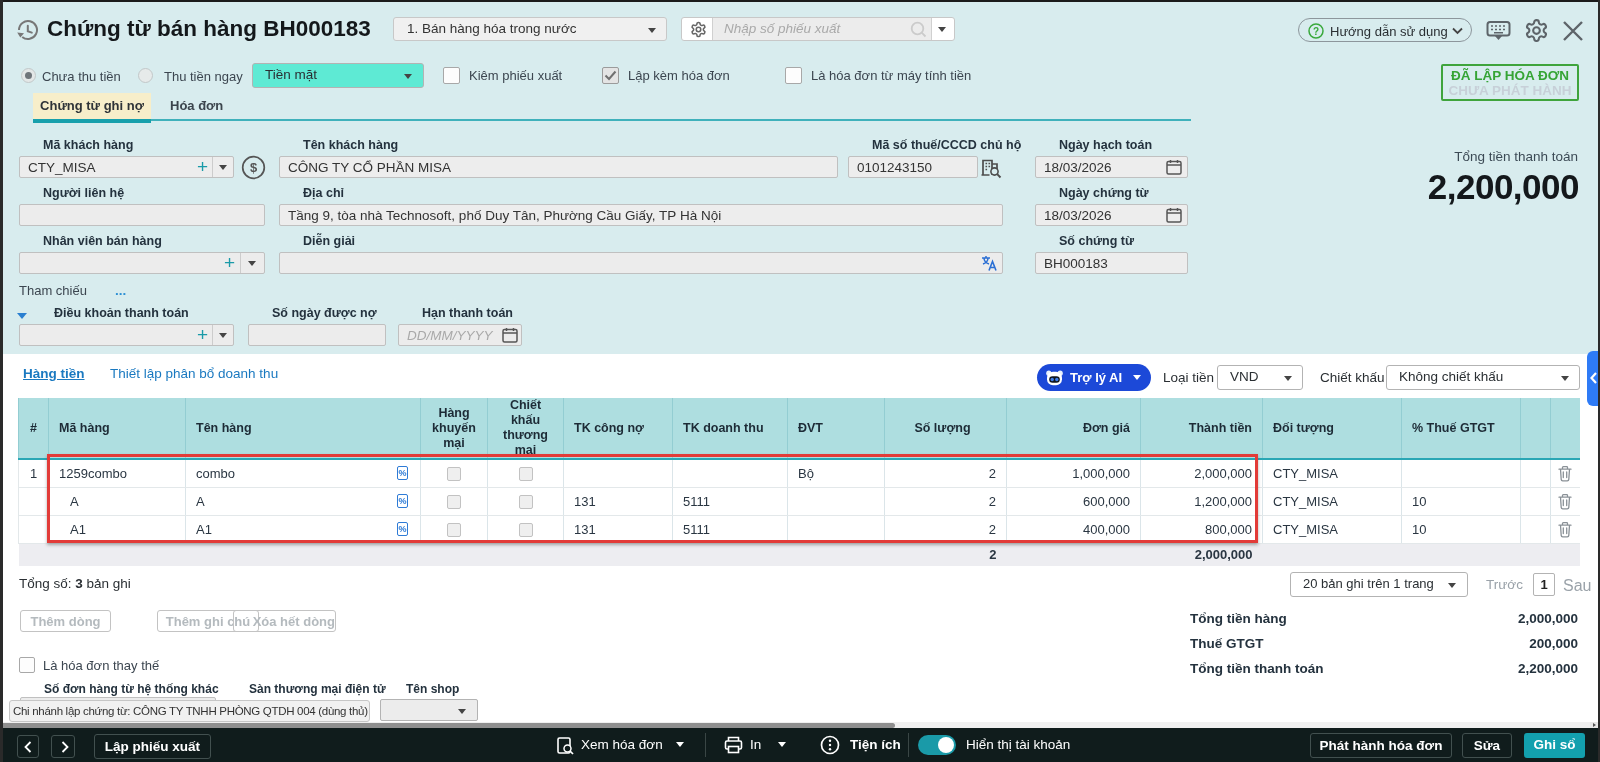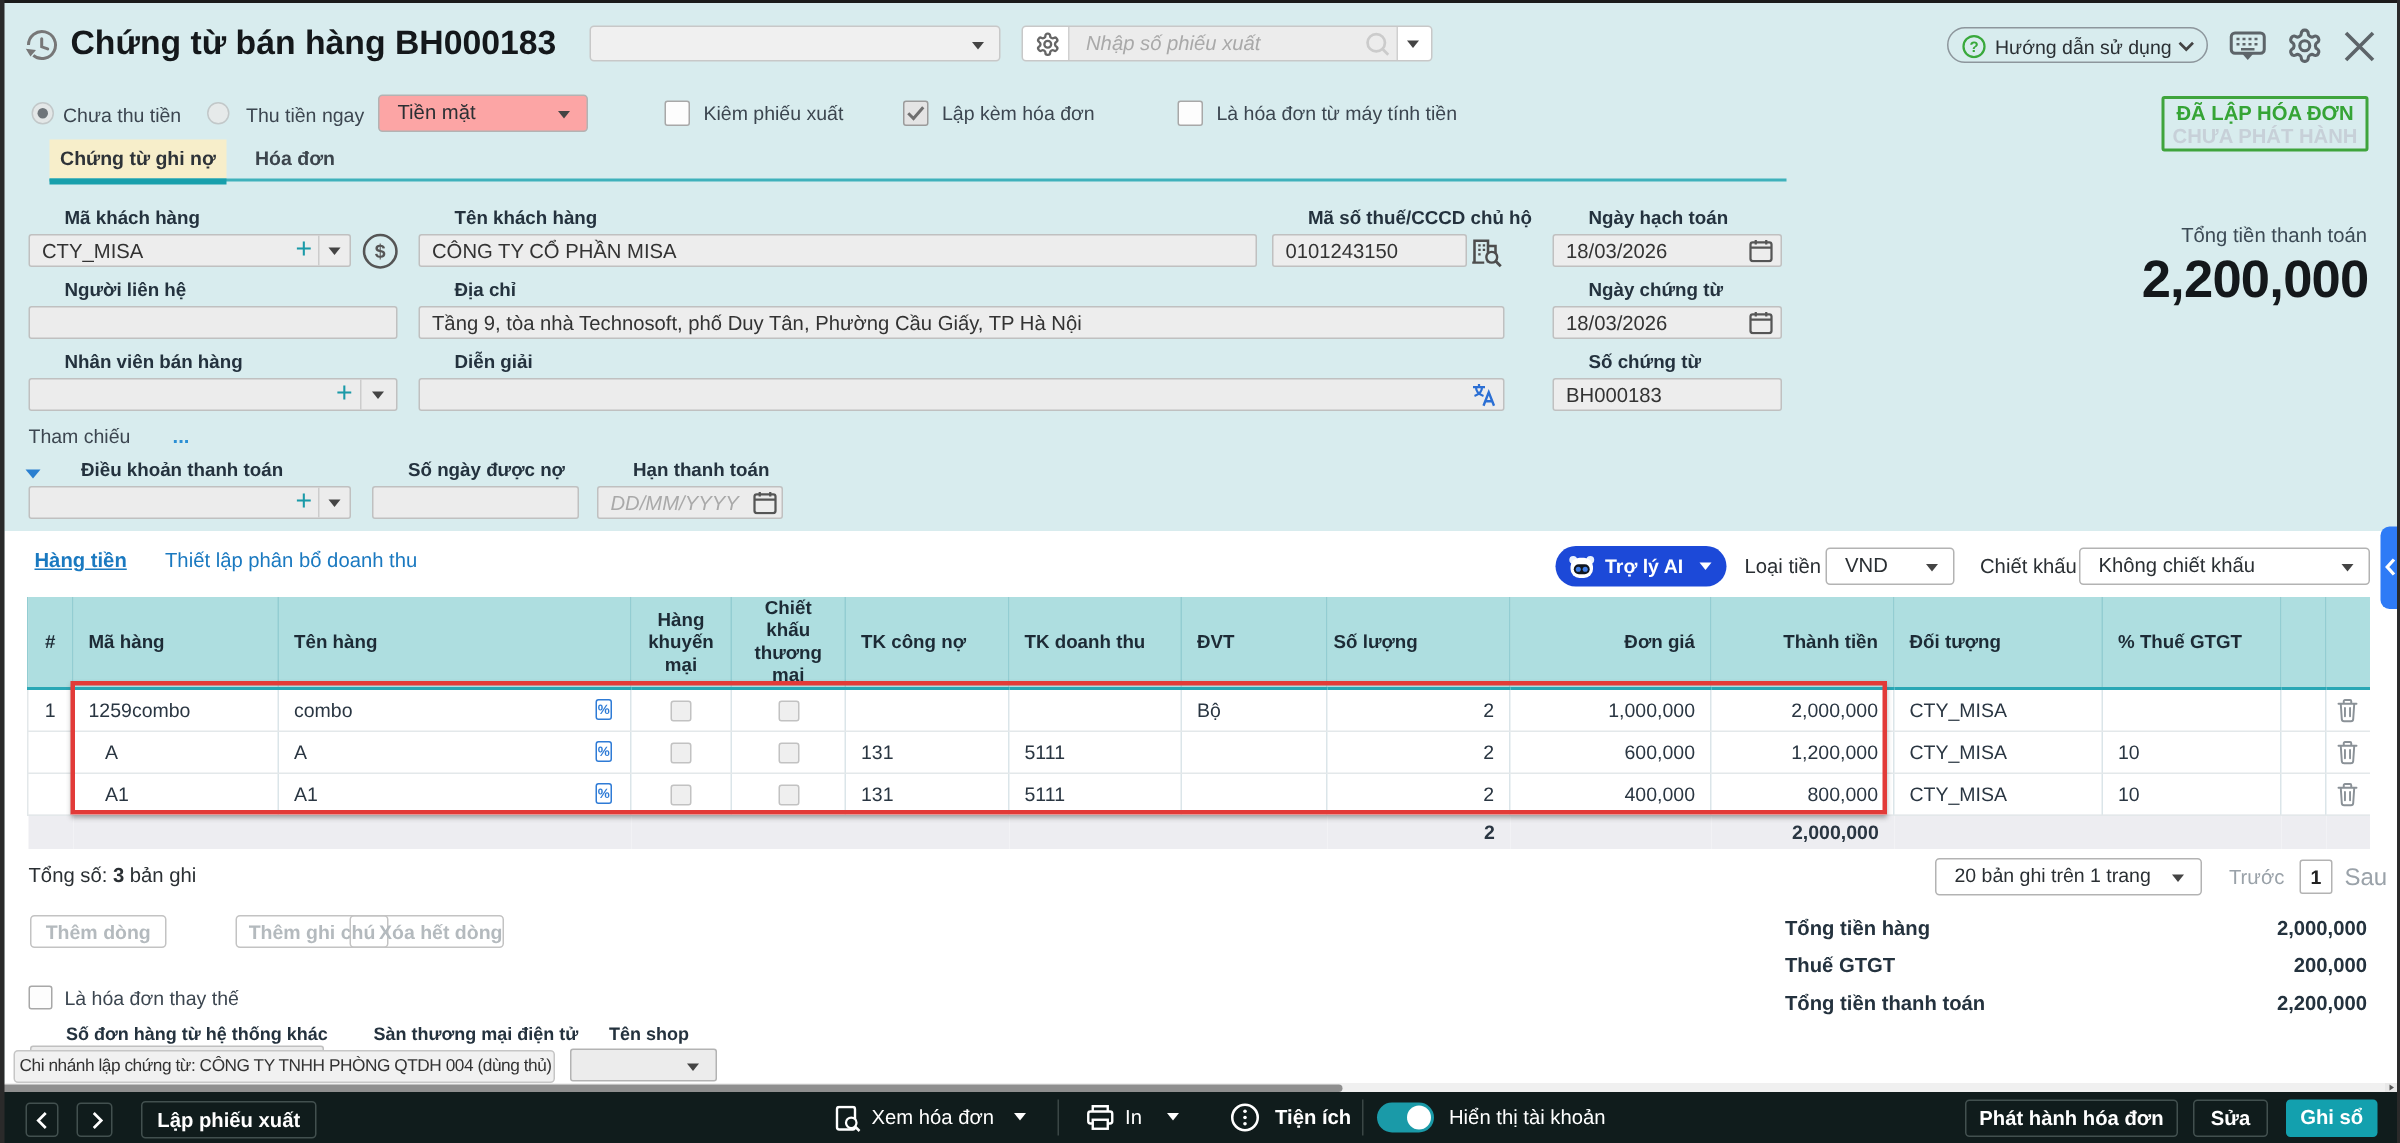--- a/index.html
+++ b/index.html
@@ -35,20 +35,21 @@
 <div class="abs" style="right:0;top:0;width:2px;height:762px;background:#2a2a2a;z-index:90;"></div>
 
 <svg class="abs" style="left:16px;top:19px;" width="23" height="23" viewBox="0 0 23 23">
   <path d="M3 11 a9 9 0 1 1 3.2 6.9" fill="none" stroke="#777" stroke-width="2"></path>
   <path d="M11.8 6.8 L11.8 12.2 L15.8 13.6" fill="none" stroke="#777" stroke-width="2" stroke-linecap="round"></path>
   <path d="M1.2 13.5 L4.3 18.6 L8.0 14.3 Z" fill="#777"></path>
 </svg>
 <div class="abs" style="left:47px;top:16px;font-size:22.5px;font-weight:bold;color:#14181b;">Chứng từ bán hàng BH000183</div>
 
 <div class="abs" style="left:393px;top:17px;width:274px;height:24px;background:#f0f0f0;border:1px solid #c8c8c8;border-radius:3px;">
+  <div style="padding:3px 0 0 13px;font-size:13.5px;color:#333;">1. Bán hàng hóa trong nước</div>
   <div class="caret" style="right:10px;top:10px;"></div>
 </div>
 
 <div class="abs" style="left:681px;top:17px;width:274px;height:24px;background:#fff;border:1px solid #c8c8c8;border-radius:3px;">
   <svg style="position:absolute;left:8px;top:3px;" width="17" height="17" viewBox="0 0 24 24">
       <circle cx="12" cy="12" r="3.2" fill="none" stroke="#666" stroke-width="2.2"></circle>
       <path fill="none" stroke="#666" stroke-width="2.2" d="M12.22 2h-.44a2 2 0 0 0-2 2v.18a2 2 0 0 1-1 1.73l-.43.25a2 2 0 0 1-2 0l-.15-.08a2 2 0 0 0-2.73.73l-.22.38a2 2 0 0 0 .73 2.73l.15.1a2 2 0 0 1 1 1.72v.51a2 2 0 0 1-1 1.74l-.15.09a2 2 0 0 0-.73 2.73l.22.38a2 2 0 0 0 2.73.73l.15-.08a2 2 0 0 1 2 0l.43.25a2 2 0 0 1 1 1.73V20a2 2 0 0 0 2 2h.44a2 2 0 0 0 2-2v-.18a2 2 0 0 1 1-1.73l.43-.25a2 2 0 0 1 2 0l.15.08a2 2 0 0 0 2.73-.73l.22-.39a2 2 0 0 0-.73-2.73l-.15-.08a2 2 0 0 1-1-1.74v-.5a2 2 0 0 1 1-1.74l.15-.09a2 2 0 0 0 .73-2.73l-.22-.38a2 2 0 0 0-2.73-.73l-.15.08a2 2 0 0 1-2 0l-.43-.25a2 2 0 0 1-1-1.73V4a2 2 0 0 0-2-2z"></path>
     </svg>
   <div class="abs" style="left:30px;top:0px;width:220px;height:22px;background:#ececec;border-right:1px solid #d0d0d0;border-left:1px solid #d0d0d0;"></div>
   <div class="abs" style="left:42px;top:3px;font-size:13.5px;color:#a9a9a9;font-style:italic;">Nhập số phiếu xuất</div>
@@ -80,21 +81,21 @@
   </svg>
 <svg class="abs" style="left:1562px;top:20px;" width="22" height="22" viewBox="0 0 22 22">
     <path d="M2 2 L20 20 M20 2 L2 20" stroke="#5d6469" stroke-width="2.4"></path>
   </svg>
 
 <div class="abs" style="left:21px;top:68px;width:15px;height:15px;border:1px solid #c2c8c9;border-radius:50%;background:#e3e7e7;"></div>
 <div class="abs" style="left:25px;top:72px;width:7px;height:7px;border-radius:50%;background:#6e757a;"></div>
 <div class="txt" style="left:42px;top:69px;">Chưa thu tiền</div>
 <div class="abs" style="left:138px;top:68px;width:15px;height:15px;border:1px solid #c2c8c9;border-radius:50%;background:#e6eaea;"></div>
 <div class="txt" style="left:164px;top:69px;">Thu tiền ngay</div>
-<div class="abs" style="left:252px;top:63px;width:140px;height:25px;background:#fca5a5;border:1px solid #b3b3b3;border-radius:3px;">
+<div class="abs" style="left:252px;top:63px;width:172px;height:25px;background:#5eead4;border:1px solid #b3b3b3;border-radius:3px;">
   <div style="padding:3px 0 0 12px;font-size:13.5px;color:#2a2f33;">Tiền mặt</div>
   <div class="caret" style="right:11px;top:10px;"></div>
 </div>
 <div class="cb" style="left:443px;top:67px;"></div>
 <div class="txt" style="left:469px;top:68px;">Kiêm phiếu xuất</div>
 <div class="cb" style="left:602px;top:67px;background:#e4e4e4;border-color:#9b9b9b;"></div>
 <svg class="abs" style="left:604px;top:70px;" width="13" height="11" viewBox="0 0 13 11">
     <path d="M1.5 5.5 L5 9 L11.5 1.5" fill="none" stroke="#707070" stroke-width="2"></path>
   </svg>
 <div class="txt" style="left:628px;top:68px;">Lập kèm hóa đơn</div>
@@ -244,21 +245,21 @@
 <tbody>
       <tr id="thead">
 <th>#</th>
         <th style="text-align:left;padding-left:10px;">Mã hàng</th>
         <th style="text-align:left;padding-left:10px;">Tên hàng</th>
         <th>Hàng<br>khuyến<br>mại</th>
         <th>Chiết<br>khấu<br>thương<br>mại</th>
         <th style="text-align:left;padding-left:10px;">TK công nợ</th>
         <th style="text-align:left;padding-left:10px;">TK doanh thu</th>
         <th style="text-align:left;padding-left:10px;">ĐVT</th>
-        <th style="text-align:left;padding-right:10px;">Số lượng</th>
+        <th style="text-align:center;padding-right:10px;">Số lượng</th>
         <th style="text-align:right;padding-right:10px;">Đơn giá</th>
         <th style="text-align:right;padding-right:10px;">Thành tiền</th>
         <th style="text-align:left;padding-left:10px;">Đối tượng</th>
         <th style="text-align:left;padding-left:10px;">% Thuế GTGT</th>
         <th></th>
         <th></th>
 </tr>
 <tr class="trow" style="height:28px;">
 <td style="text-align:center;">1</td>
         <td class="pl">1259combo</td>

